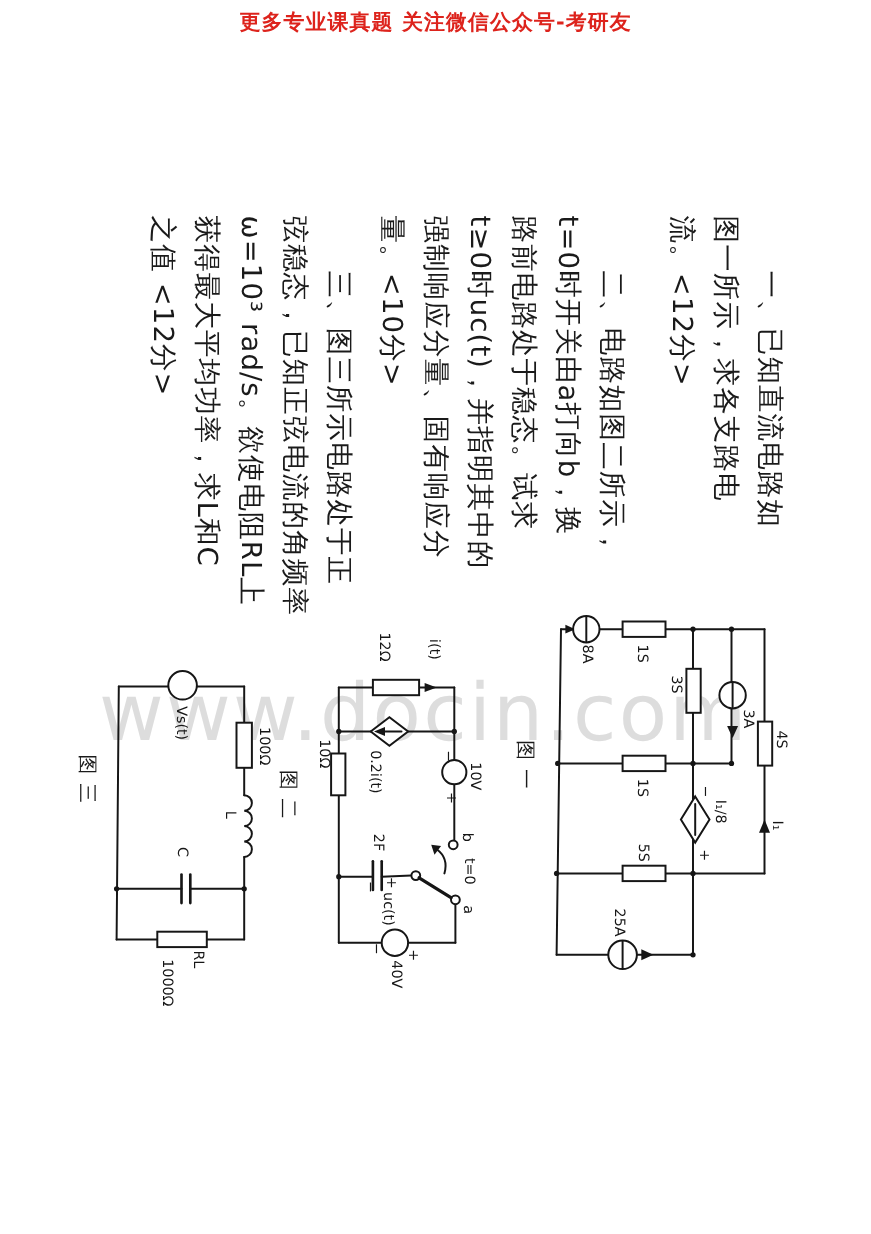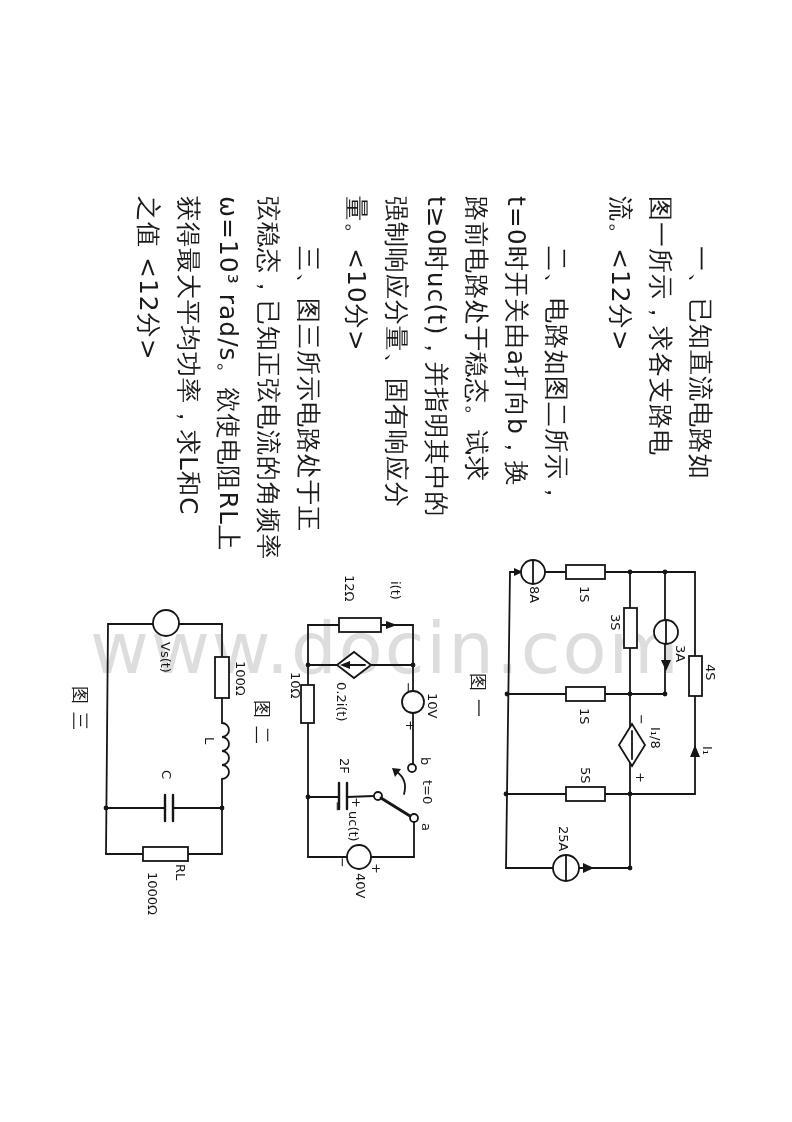--- a/index.html
+++ b/index.html
@@ -40,20 +40,21 @@
   .comp{stroke:#161616;stroke-width:1.8;fill:#ffffff;}
   .dot{fill:#161616;stroke:none;}
   .arr{fill:#161616;stroke:none;}
   .blade{stroke:#161616;stroke-width:3;fill:none;stroke-linecap:round;}
 </style>
 </head>
 <body>
 
 <div class="page">
 
+  <div class="promo">更多专业课真题 关注微信公众号-考研友</div>
 
   <div class="watermark">www.docin.com</div>
 
   <div class="hw-block">
     <div class="hw-line p-first">一、已知直流电路如</div>
     <div class="hw-line">图一所示，求各支路电</div>
     <div class="hw-line">流。&lt;12分&gt;</div>
     <div class="hw-line p-first gap-a">二、电路如图二所示，</div>
     <div class="hw-line">t=0时开关由a打向b，换</div>
     <div class="hw-line">路前电路处于稳态。试求</div>

